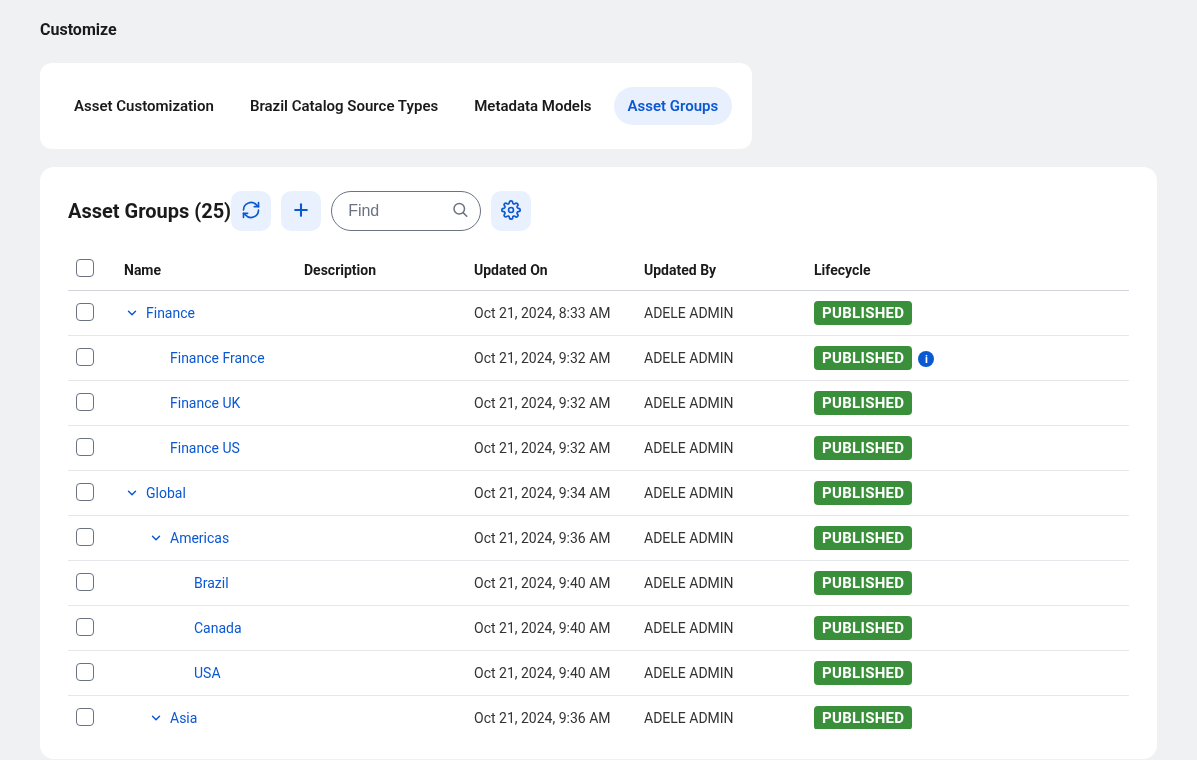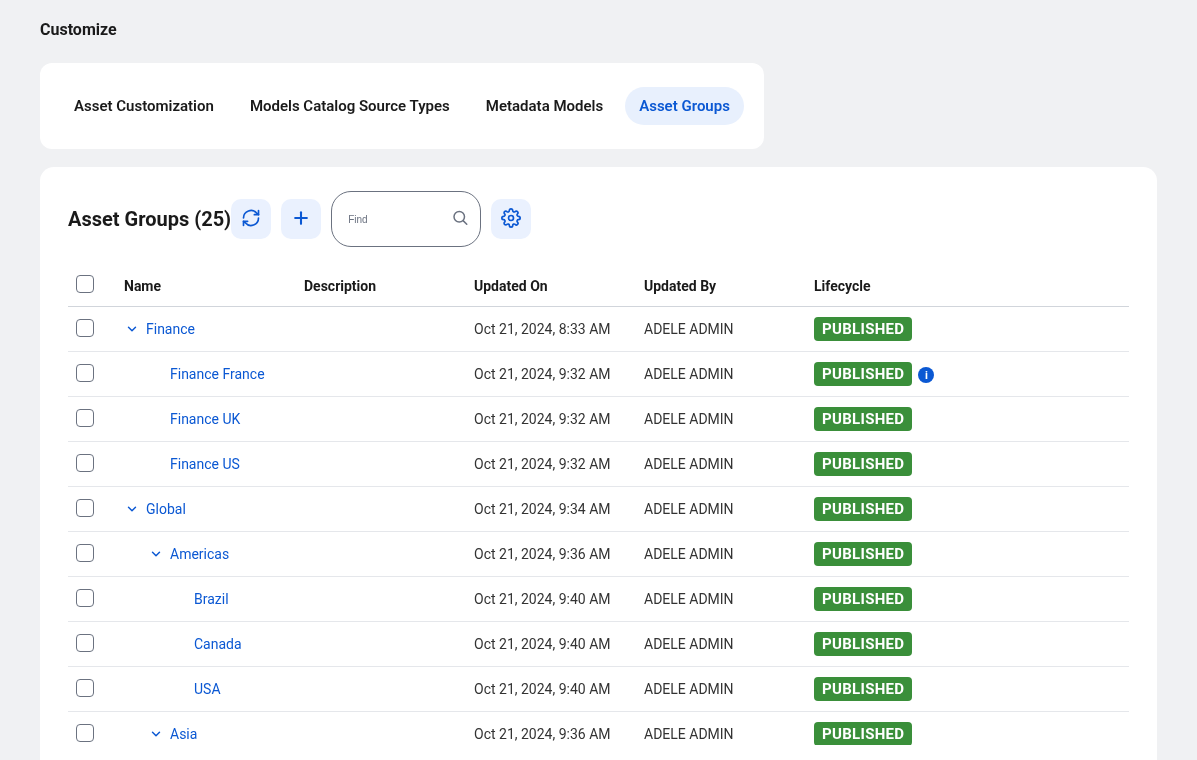--- a/index.html
+++ b/index.html
@@ -80,25 +80,25 @@
     width: 20px;
     height: 20px;
     stroke: #0b58d3;
   }
   .search-box {
     position: relative;
     width: 150px;
   }
   .search-box input {
     width: 100%;
-    height: 56px;
+    height: 40px;
     border: 1px solid #6b7280;
     border-radius: 20px;
     padding: 0 36px 0 16px;
-    font-size: 10px;
+    font-size: 16px;
     outline: none;
     color: #be185d;
   }
   .search-box input::placeholder {
     color: #6b7280;
   }
   .search-box .search-icon {
     position: absolute;
     right: 12px;
     top: 50%;
@@ -220,21 +220,21 @@
   .indent-2 { padding-left: 48px; }
 </style>
 </head>
 <body>
 
 <div class="page">
   <h1 class="page-title">Customize</h1>
 
   <div class="tabs-card" id="tabs-container">
       <div class="tab">Asset Customization</div>
-      <div class="tab">Models Catalog Source Types</div>
+      <div class="tab">Brazil Catalog Source Types</div>
       <div class="tab">Metadata Models</div>
       <div class="tab active">Asset Groups</div>
     </div>
 
   <div class="main-card">
     <div class="card-header">
       <div class="card-title">Asset Groups (25)</div>
       <div class="header-actions">
         <button class="icon-btn">
           <span>

